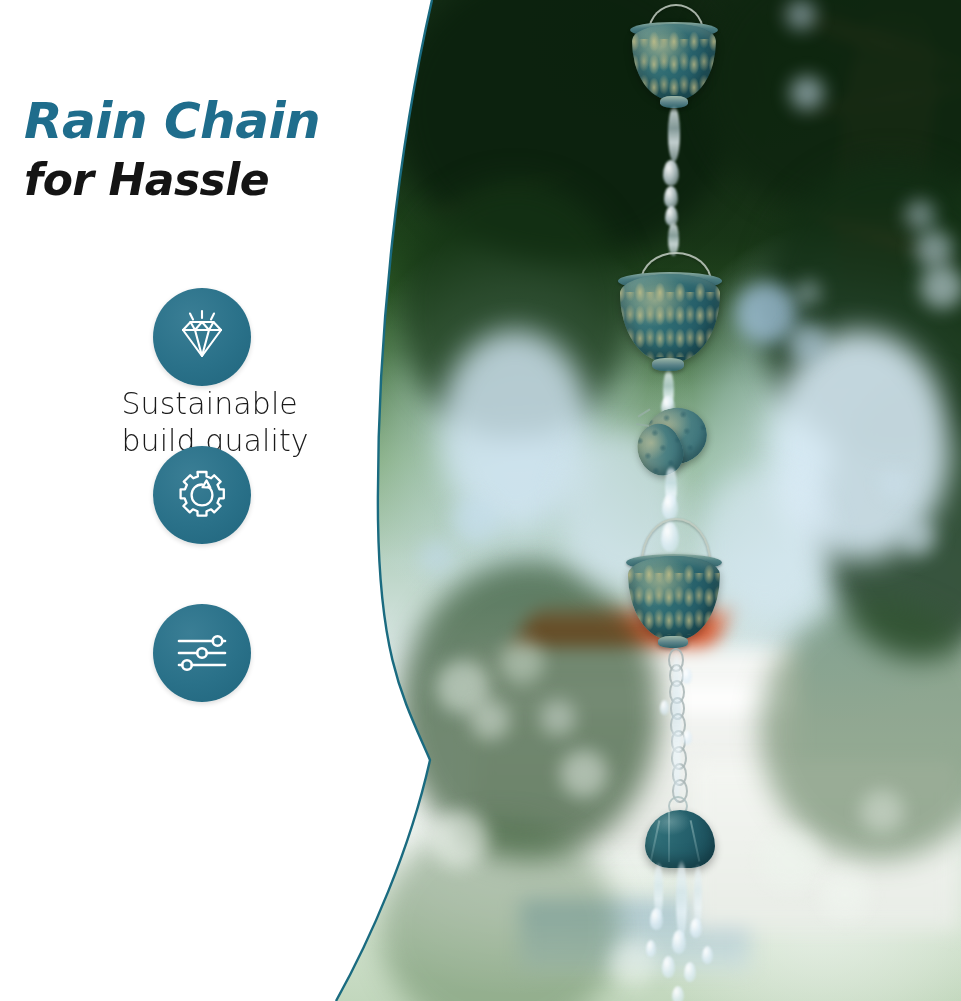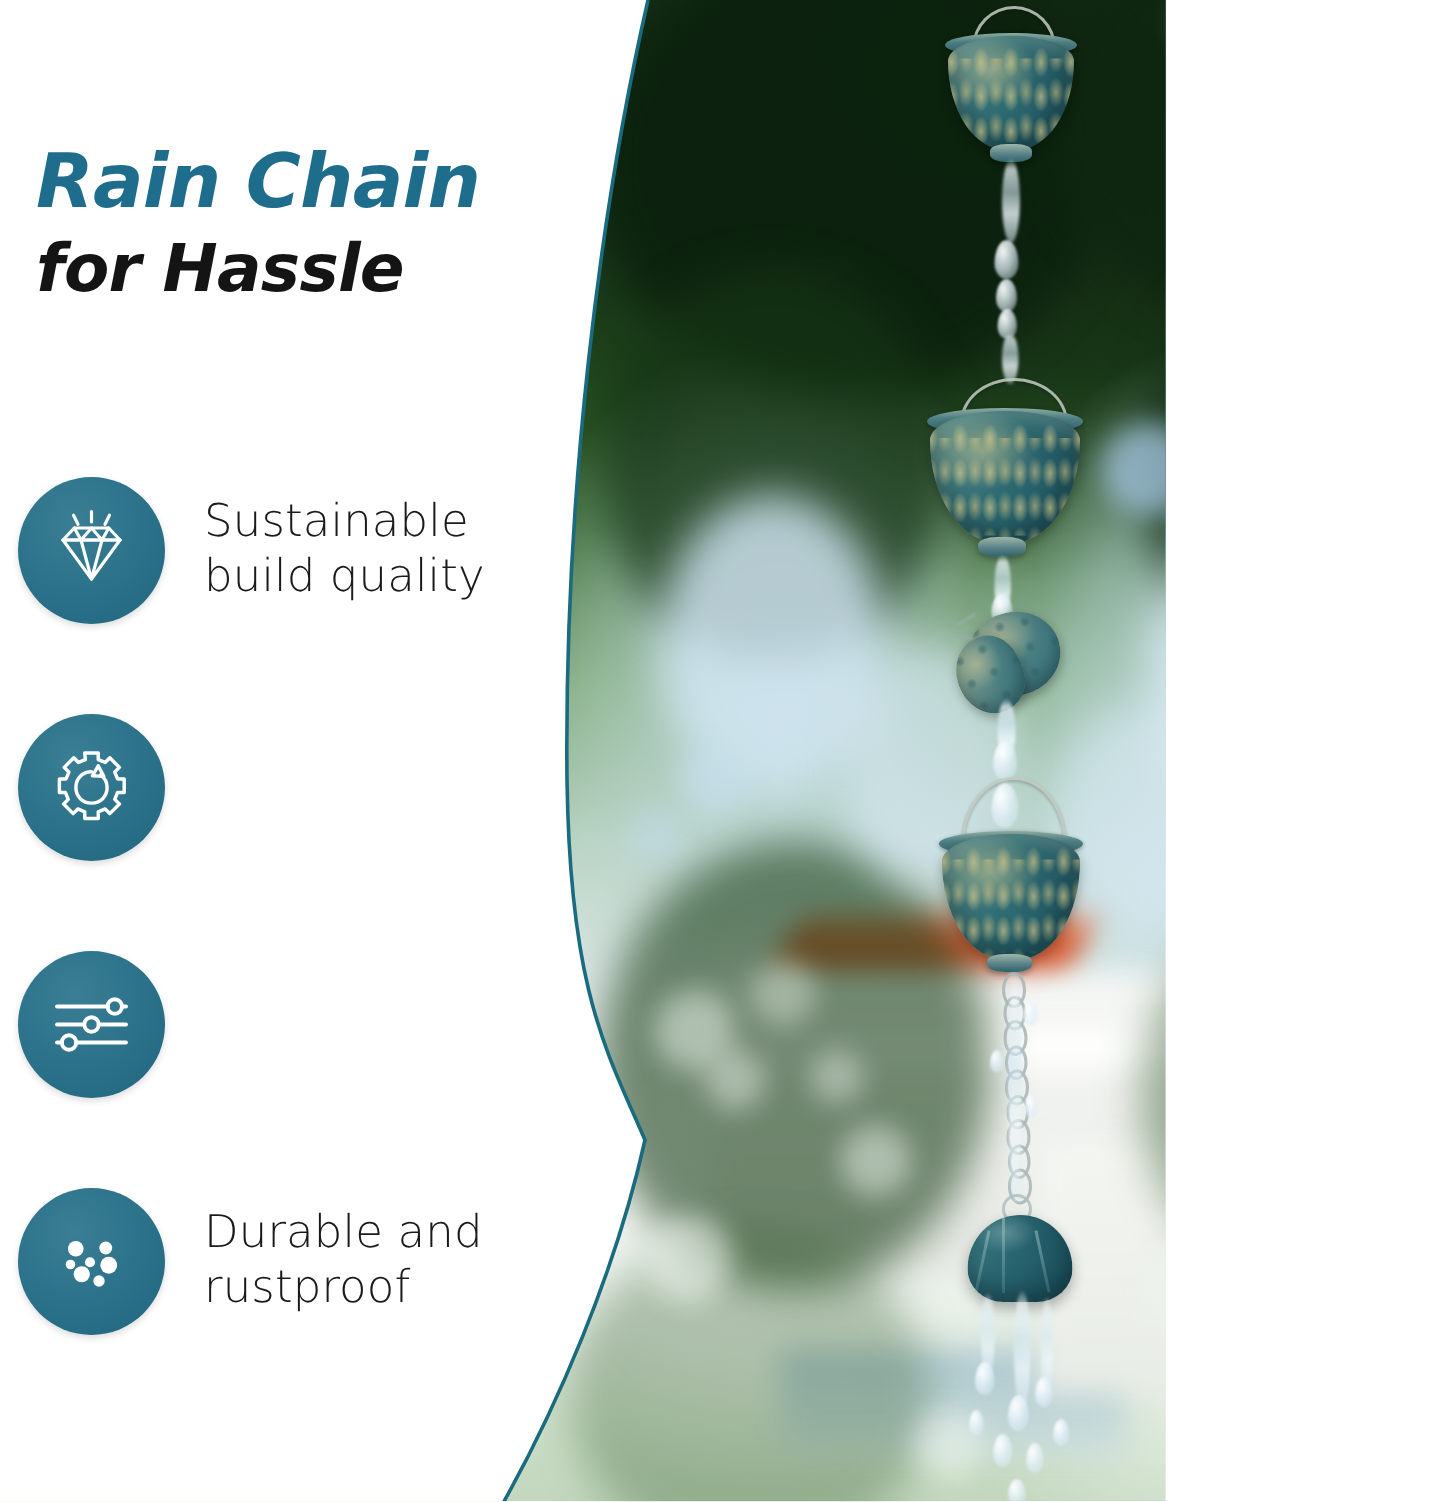--- a/index.html
+++ b/index.html
@@ -7,21 +7,21 @@
     margin: 0;
     padding: 0;
     background: #ffffff;
   }
   body {
     font-family: "Liberation Sans", sans-serif;
   }
 
   #poster {
     position: relative;
-    width: 777px;
+    width: 961px;
     height: 1001px;
     overflow: hidden;
     background: #ffffff;
   }
 
   
   .photo-pane {
     position: absolute;
     left: 0; top: 0;
     width: 961px; height: 1001px;
@@ -250,20 +250,21 @@
   .features {
     position: absolute;
     left: 12px;
     top: 288px;
     width: 380px;
   }
   .feature-row {
     display: flex;
     align-items: center;
     height: 158px;
+    flex-direction: column;
   }
   .feature-icon {
     flex: 0 0 auto;
     width: 98px;
     height: 98px;
     border-radius: 50%;
     background: radial-gradient(circle at 38% 30%, #3a7e95 0%, #2a7189 55%, #20657d 100%);
     box-shadow: 0 2px 5px rgba(0,0,0,0.14);
     display: flex;
     align-items: center;
@@ -469,34 +470,17 @@
               <line x1="33.8" y1="29" x2="52" y2="29"></line>
 
               <circle cx="14" cy="41" r="4.8" fill="none"></circle>
               <line x1="6" y1="41" x2="9.2" y2="41"></line>
               <line x1="18.8" y1="41" x2="52" y2="41"></line>
             </g>
           </svg>
         </div>
       </div>
 
-      <div class="feature-row">
-        <div class="feature-icon">
-          <svg width="58" height="58" viewBox="0 0 58 58">
-            <g fill="#ffffff">
-              <circle cx="18.5" cy="20.5" r="5.2"></circle>
-              <circle cx="38.5" cy="20.0" r="4.3"></circle>
-              <circle cx="28.0" cy="29.5" r="3.4"></circle>
-              <circle cx="40.5" cy="31.5" r="5.6"></circle>
-              <circle cx="15.0" cy="31.0" r="3.2"></circle>
-              <circle cx="22.5" cy="37.5" r="5.4"></circle>
-              <circle cx="34.0" cy="42.0" r="3.8"></circle>
-            </g>
-          </svg>
-        </div>
-        <div class="feature-text">Durable and
-rustproof</div>
-      </div>
 
     </div>
   </div>
 
 </div>
 
 </body></html>

